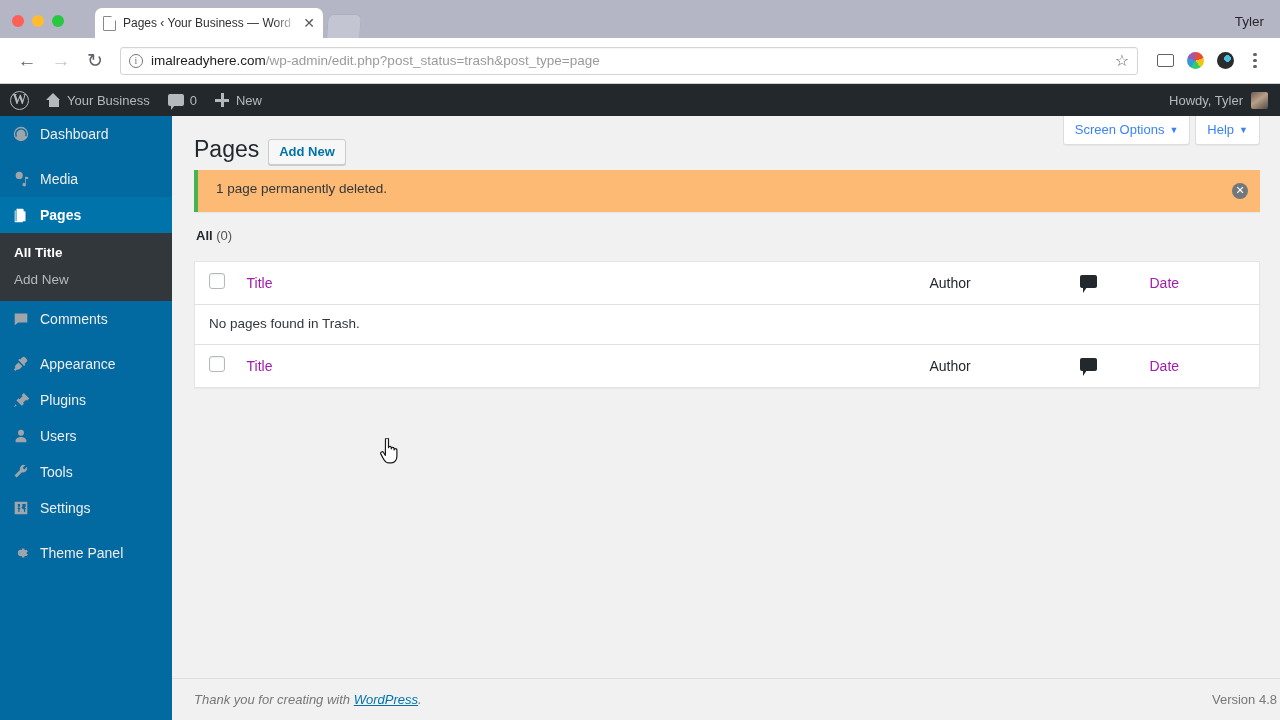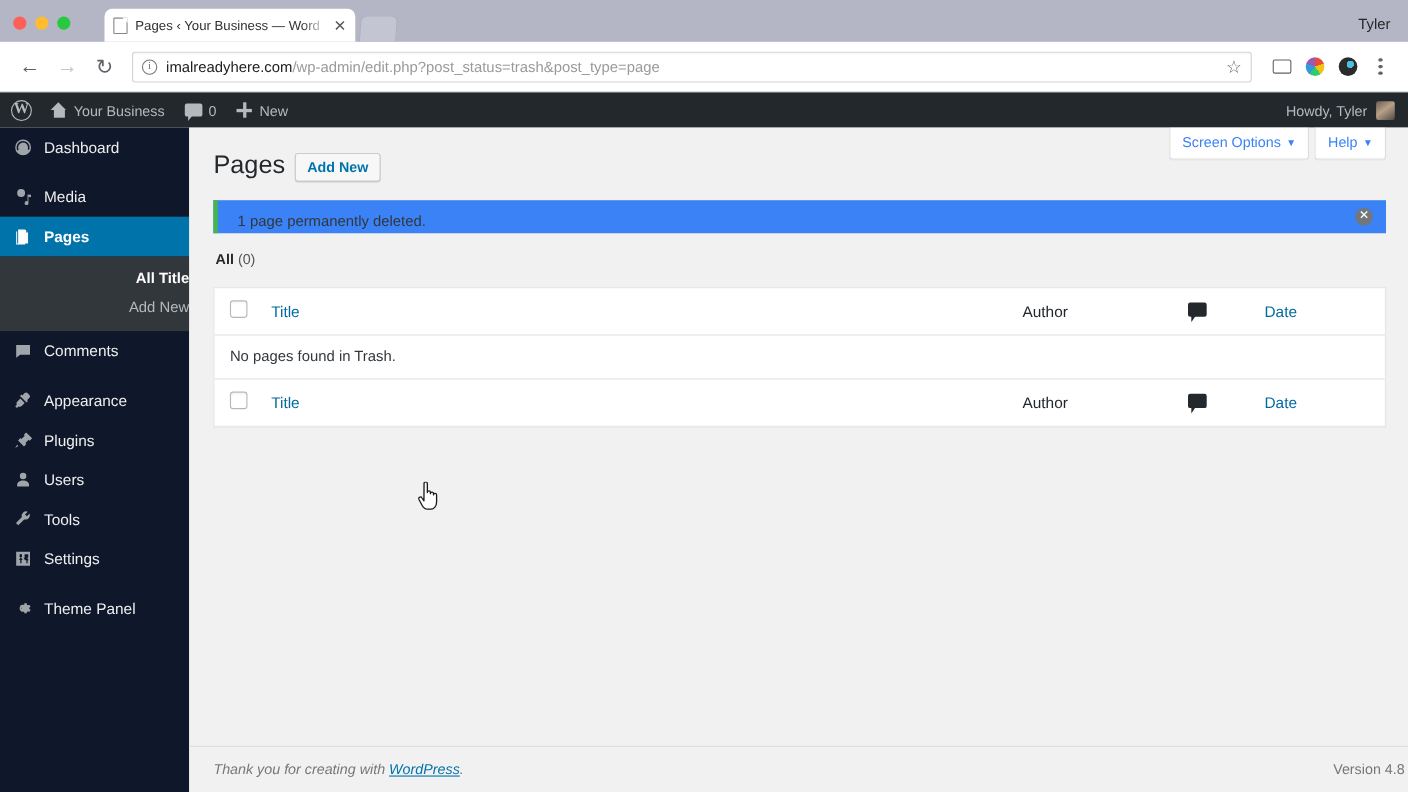--- a/index.html
+++ b/index.html
@@ -219,25 +219,24 @@
     width: 17px; height: 17px; border-radius: 2px;
     background: linear-gradient(145deg,#6b5b52 0%, #b9a089 45%, #514a45 100%);
   }
 
   
   .wp-body { display: flex; height: calc(720px - 38px - 46px - 32px); }
 
   
   .sidebar {
     width: 172px;
-    background: #0f172a;
+    background: #0369a1;
     flex: 0 0 172px;
     padding-top: 0;
     position: relative;
-    text-align: right;
   }
   .menu-item {
     display: flex; align-items: center;
     height: 36px;
     padding-left: 11px;
     color: #eee;
     font-size: 14px;
     position: relative;
   }
   .menu-item .mi-icon {
@@ -320,25 +319,25 @@
     color: #0073aa;
     font-size: 13px;
     font-weight: bold;
     padding: 4px 10px 5px;
     box-shadow: 0 1px 0 #ccc;
     position: relative;
     top: 2px;
   }
 
   .notice {
-    background: #3b82f6;
+    background: #fdba74;
     border-left: 4px solid #46b450;
     box-shadow: 0 1px 1px rgba(0,0,0,.04);
-    margin: 13px 0 0 0;
-    padding: 11px 12px 4px;
+    margin: 1px 0 0 0;
+    padding: 11px 12px 16px;
     position: relative;
     font-size: 13.5px;
     color: #32373c;
   }
   .notice p { padding-left: 6px; }
   .notice-dismiss {
     position: absolute;
     right: 8px; top: 50%;
     margin-top: -12px;
     width: 24px; height: 24px;
@@ -380,21 +379,21 @@
     padding: 11px 10px;
     line-height: 1.3;
   }
   .wp-table thead th { border-bottom: 1px solid #e1e1e1; }
   .wp-table tfoot th { border-top: 1px solid #e1e1e1; }
   .col-cb { width: 42px; padding-left: 14px !important; }
   .col-title { }
   .col-author { width: 150px; color: #23282d; }
   .col-comments { width: 70px; }
   .col-date { width: 120px; }
-  .th-link { color: #0369a1; }
+  .th-link { color: #a21caf; }
   .th-plain { color: #23282d; }
   .cbx {
     width: 16px; height: 16px;
     border: 1px solid #b4b9be;
     border-radius: 3px;
     background: #fff;
     display: inline-block;
     box-shadow: inset 0 1px 2px rgba(0,0,0,.07);
   }
   .bubble-col {

